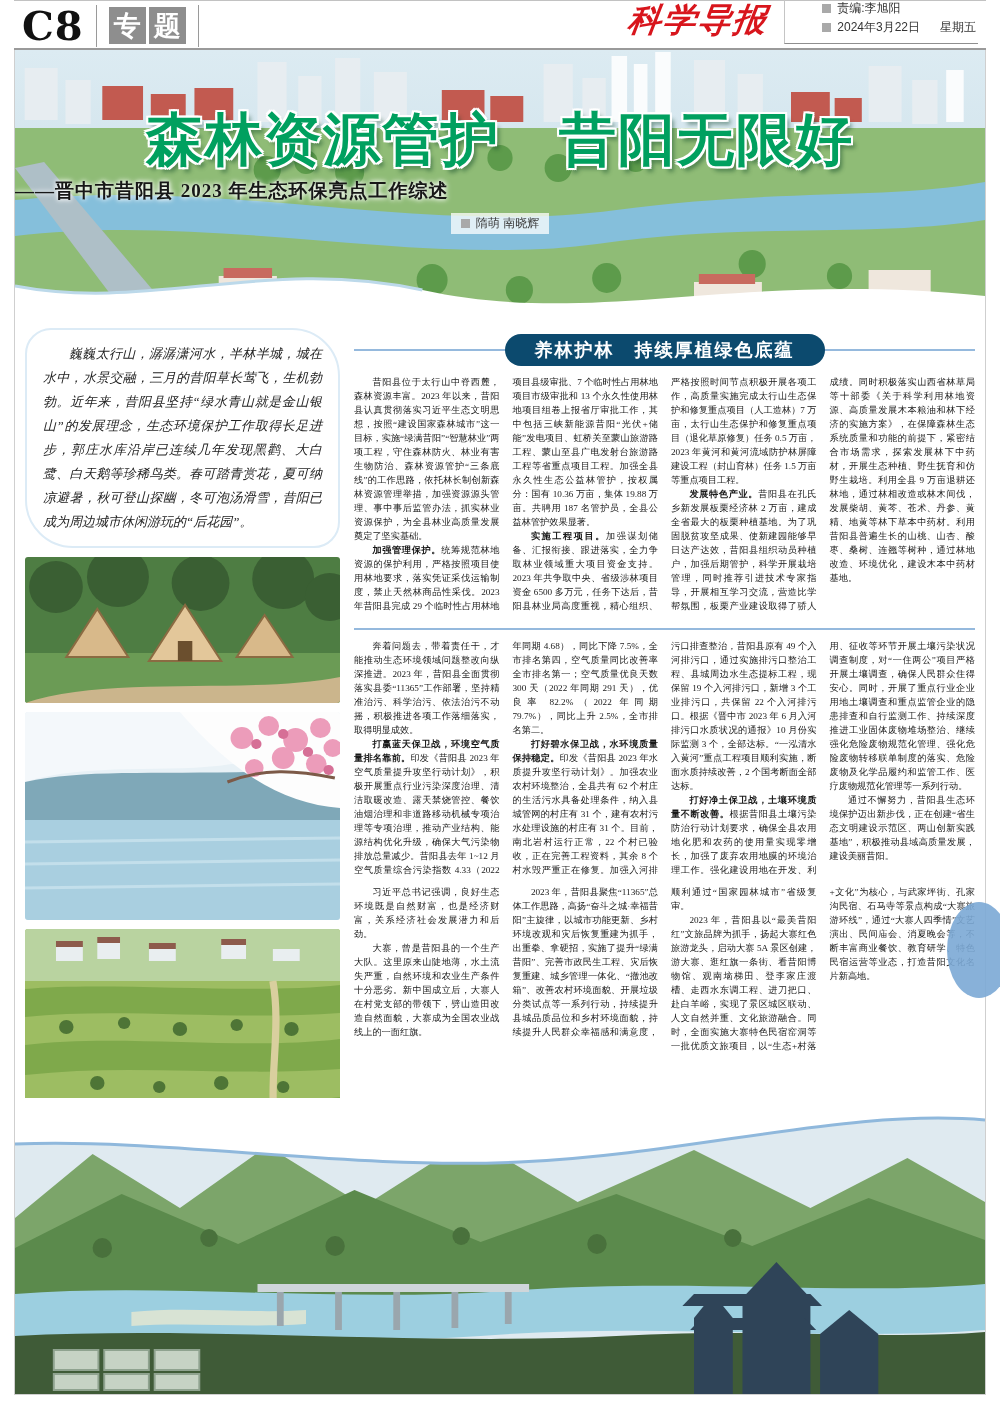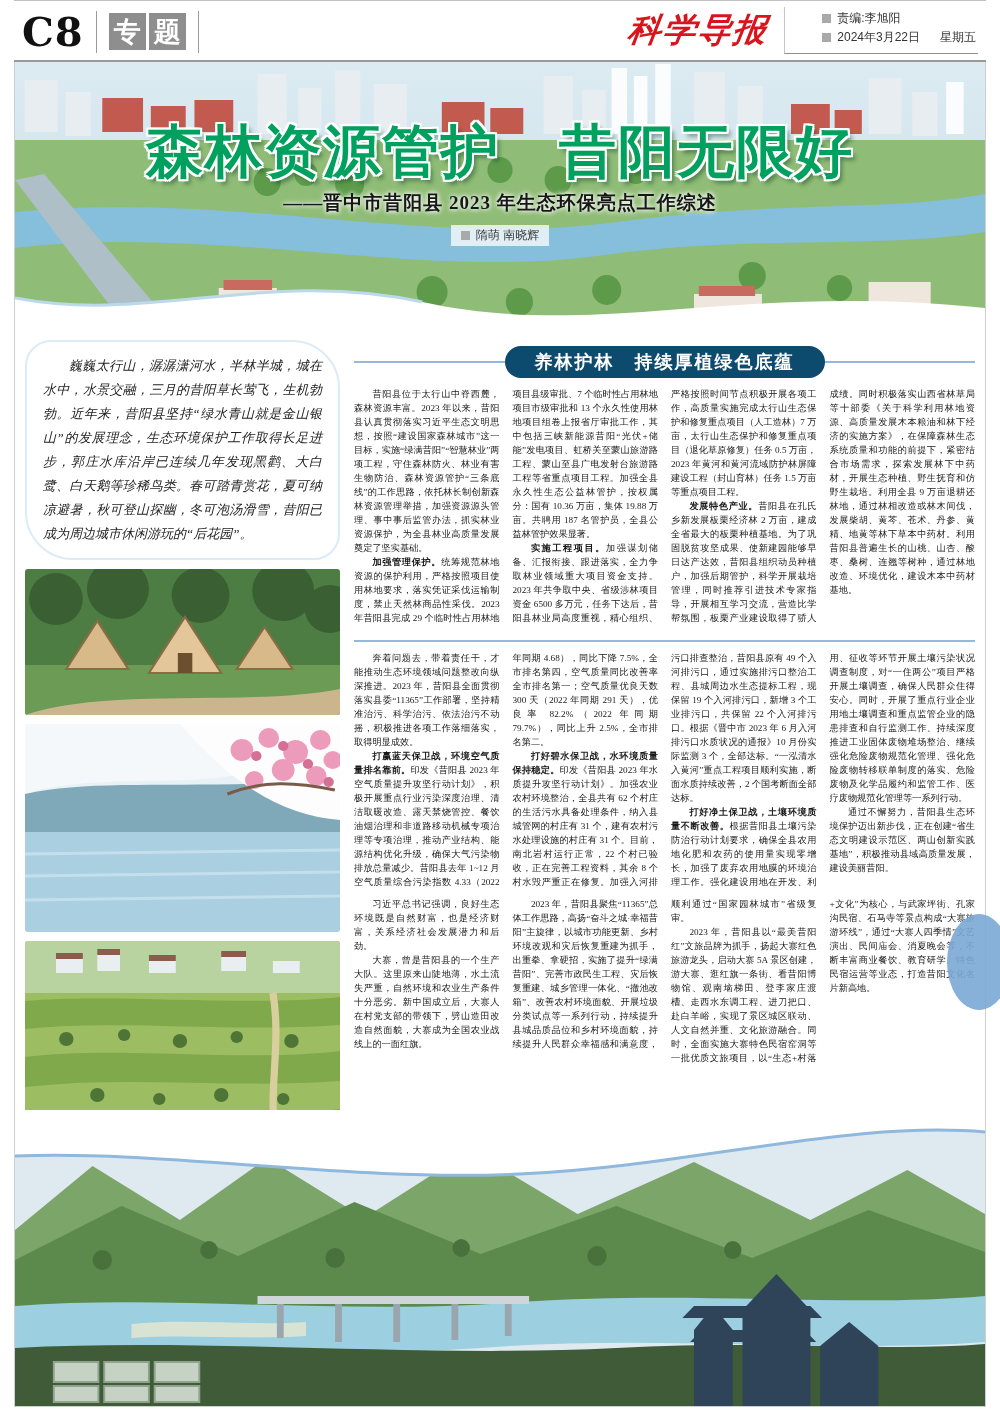--- a/index.html
+++ b/index.html
@@ -1,22 +1,22 @@
 <!DOCTYPE html>
 <html><head>
 <meta charset="utf-8">
 <style>
   * { margin:0; padding:0; box-sizing:border-box; }
   html,body { width:1000px; height:1414px; overflow:hidden; background:#fff;
     font-family:"Liberation Serif", serif; }
   .page { position:relative; width:1000px; height:1414px; background:#fff; }
 
   
-  .hdr { display:flex; justify-content:space-between; align-items:flex-start;
-    height:62px; margin:0 14px 0 14px; padding:6px 8px 4px 8px;
+  .hdr { display:flex; justify-content:space-between; align-items:flex-end;
+    height:50px; margin:0 14px 0 14px; padding:6px 8px 4px 8px;
     border-top:1px solid #c2c2c2; border-bottom:2px solid #9a9a9a; }
   .hdr-left { display:flex; align-items:center; gap:12px; height:100%; }
   .pcode { font-family:"DejaVu Serif", serif; font-weight:bold; font-size:40px; color:#111; letter-spacing:1px; }
   .vline { width:1px; height:42px; background:#9a9a9a; }
   .secbox { display:flex; gap:3px; }
   .secbox span { display:flex; align-items:center; justify-content:center;
     width:37px; height:37px; background:#8e8e8e; color:#fff;
     font-family:"Liberation Sans", sans-serif; font-weight:bold; font-size:27px; }
   .hdr-right { display:flex; align-items:center; gap:16px; }
   .masthead { color:#d8151c; font-family:"Liberation Serif", serif; font-style:italic;
@@ -32,21 +32,21 @@
     border-bottom:1px solid #cfcfcf; position:relative; }
 
   
   .hero { position:relative; height:272px; overflow:hidden; }
   .hero svg { position:absolute; inset:0; width:100%; height:100%; }
   .headline { position:absolute; top:52px; left:0; right:0; text-align:center;
     font-family:"Liberation Sans", sans-serif; font-weight:bold; font-size:57px;
     letter-spacing:2px; color:#00a05f;
     text-shadow:-2px -2px 0 #fff, 2px -2px 0 #fff, -2px 2px 0 #fff, 2px 2px 0 #fff,
       0 -2px 0 #fff, 0 2px 0 #fff, -2px 0 0 #fff, 2px 0 0 #fff, 4px 5px 4px rgba(0,60,30,.45); }
-  .subtitle { position:absolute; top:128px; left:0; right:0; text-align:center;
+  .subtitle { position:absolute; top:128px; left:0; right:0; 
     font-size:19px; letter-spacing:1px; color:#171717;
     text-shadow:0 0 4px #fff, 0 0 6px #fff; font-weight:bold; }
   .byline { position:absolute; top:163px; left:0; right:0; display:flex;
     justify-content:center; }
   .byline .tag { display:flex; align-items:center; gap:6px; background:rgba(255,255,255,.75);
     padding:2px 10px; font-family:"Liberation Sans", sans-serif; font-size:12px; color:#3a3a3a; }
 
   
   .grid { display:flex; padding:6px 10px 0 10px; height:780px; overflow:hidden; }
   .rail { width:325px; flex:none; padding-right:10px; }

